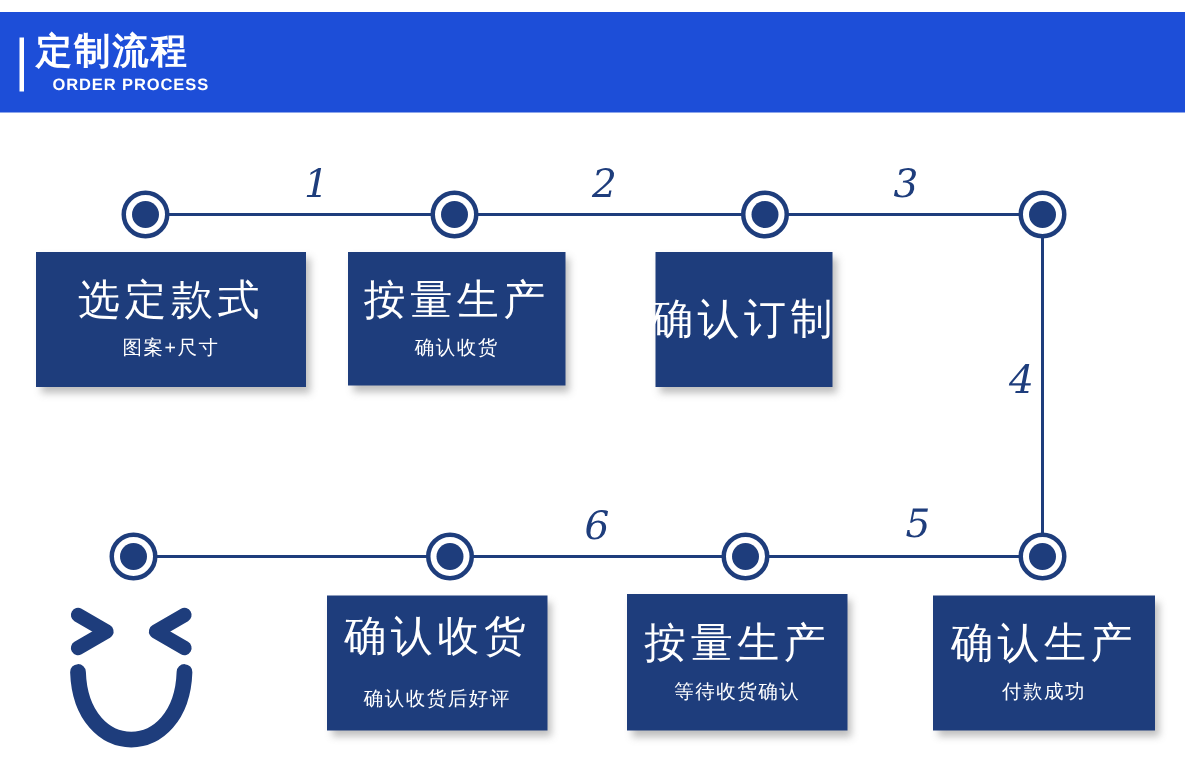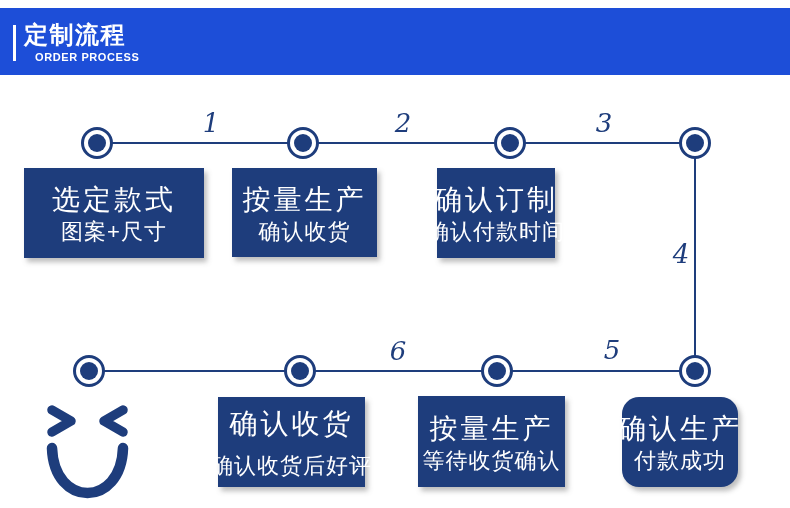--- a/index.html
+++ b/index.html
@@ -54,25 +54,25 @@
   .num-5 { left:612px; top:336px; }
   .num-6 { left:398px; top:337px; }
 
   
   .box {
     position:absolute; background:#1e3d7c; color:#ffffff;
     display:flex; flex-direction:column; align-items:center; justify-content:center;
     gap:7px; box-shadow:3px 4px 5px rgba(110,110,110,0.45);
   }
   .box-title { font-size:28px; line-height:30px; letter-spacing:3px; white-space:nowrap; }
-  .box-sub   { font-size:22px; line-height:19px; letter-spacing:1px; white-space:nowrap; }
+  .box-sub   { font-size:13px; line-height:19px; letter-spacing:1px; white-space:nowrap; }
   .box-1 { left:24px;  top:168px; width:180px; height:90px; }
   .box-2 { left:232px; top:168px; width:145px; height:89px; }
   .box-3 { left:437px; top:168px; width:118px; height:90px; }
-  .box-4 { left:622px; top:397px; width:116px; height:90px;border-radius:17px; }
+  .box-4 { left:622px; top:397px; width:148px; height:90px; }
   .box-5 { left:418px; top:396px; width:147px; height:91px; }
   .box-6 { left:218px; top:397px; width:147px; height:90px;gap:17px; }
 
   
   .smiley { position:absolute; left:38px; top:398px; width:100px; height:106px; }
 </style>
 </head>
 <body>
 
 <div class="stage">
@@ -122,21 +122,20 @@
   <div class="box box-1">
     <div class="box-title">选定款式</div>
     <div class="box-sub">图案+尺寸</div>
   </div>
   <div class="box box-2">
     <div class="box-title">按量生产</div>
     <div class="box-sub">确认收货</div>
   </div>
   <div class="box box-3">
     <div class="box-title">确认订制</div>
-    <div class="box-sub">确认付款时间</div>
   </div>
   <div class="box box-4">
     <div class="box-title">确认生产</div>
     <div class="box-sub">付款成功</div>
   </div>
   <div class="box box-5">
     <div class="box-title">按量生产</div>
     <div class="box-sub">等待收货确认</div>
   </div>
   <div class="box box-6">

